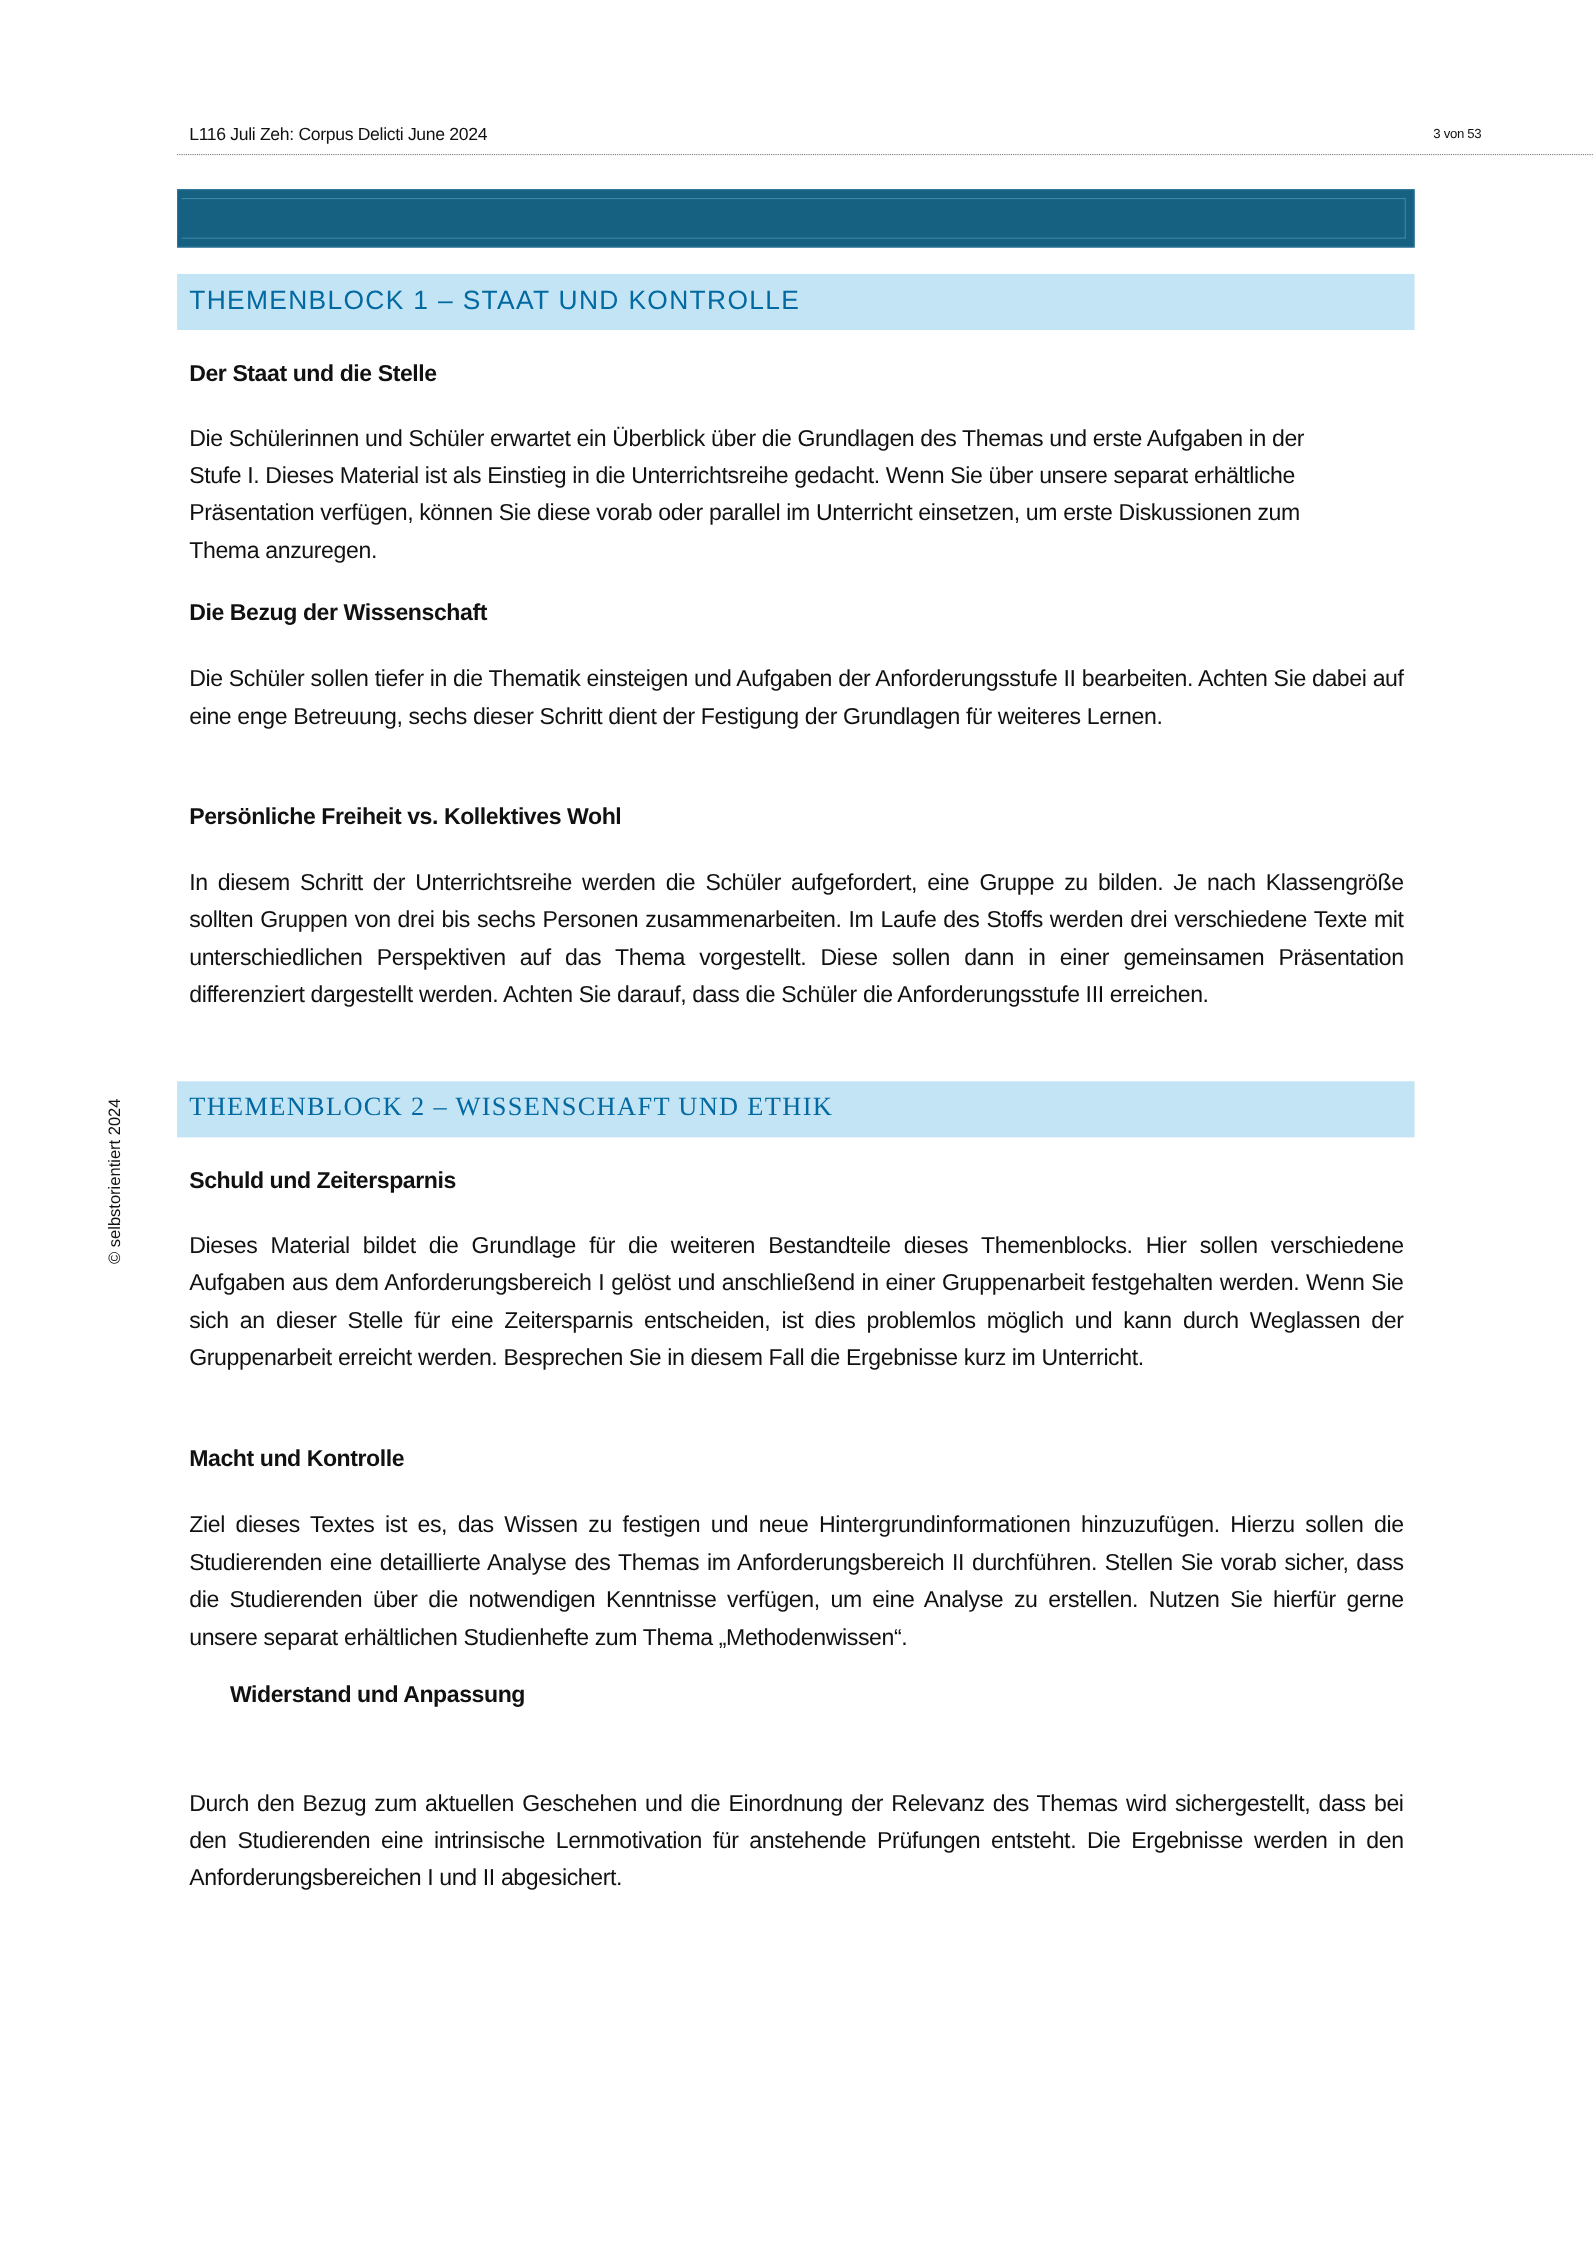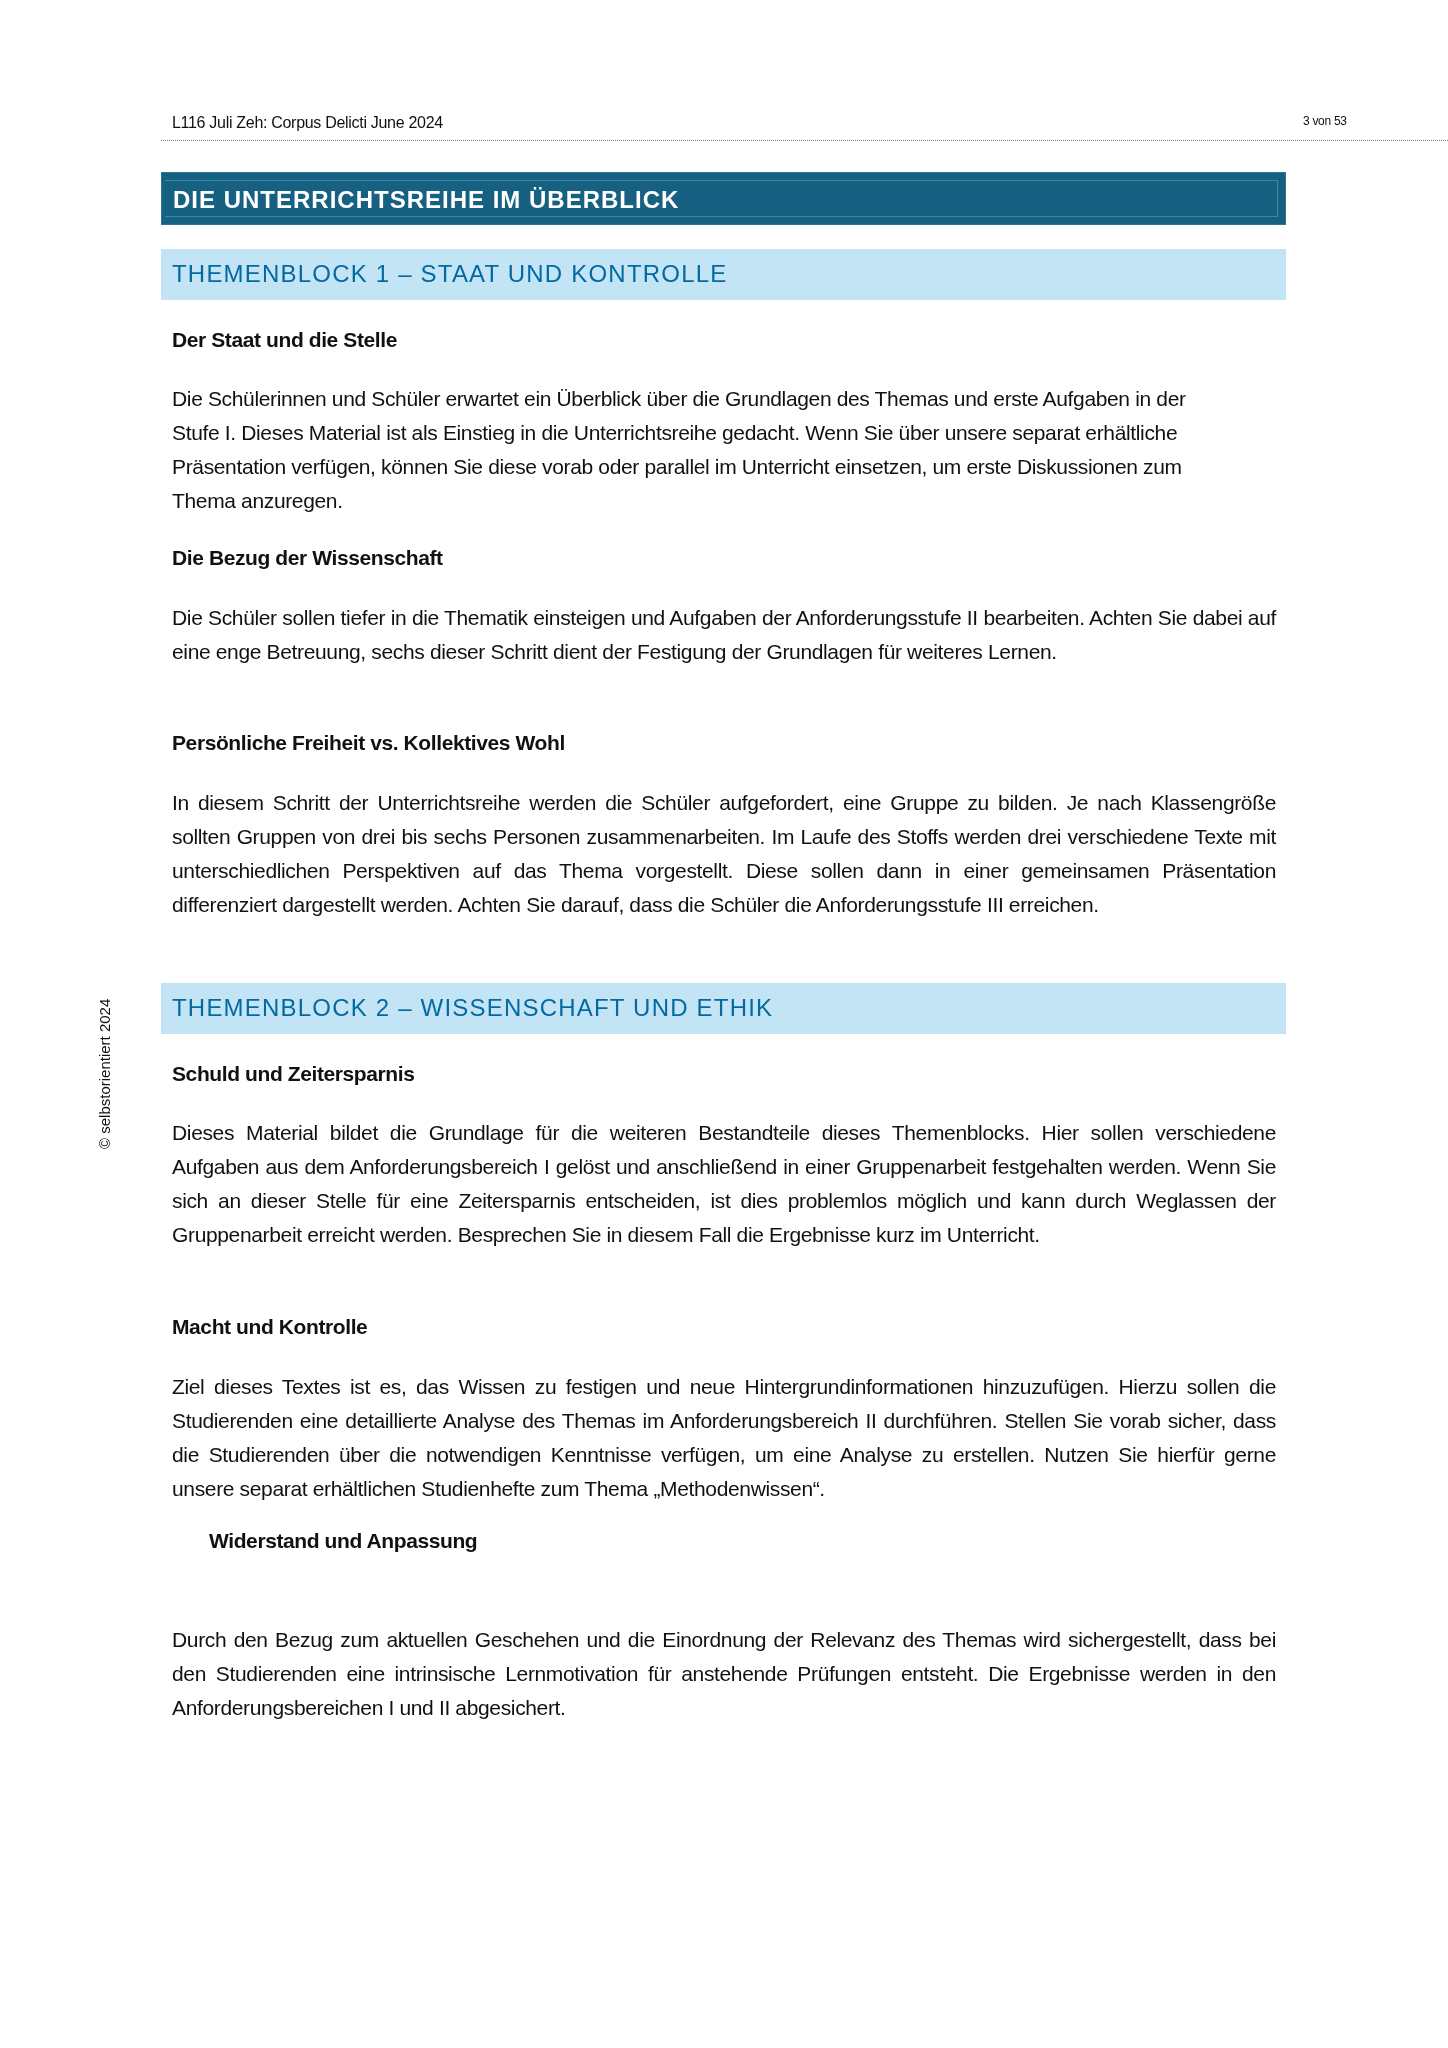--- a/index.html
+++ b/index.html
@@ -29,37 +29,36 @@
 <body>
 
 <div class="page-header">
   <span class="hdr-left">L116 Juli Zeh: Corpus Delicti June 2024</span>
   <span class="hdr-right">3 von 53</span>
 </div>
 <div class="hdr-rule"></div>
 
 <div class="banner">
   <div class="banner-inner"></div>
-  <span class="banner-title">DIE UNTERRICHTSREIHE IM ÜBERBLICK</span>
 </div>
 
 <div class="band" style="top:249px;">
   <span class="band-title">THEMENBLOCK 1 – STAAT UND KONTROLLE</span>
 </div>
 
 <div class="sub" style="top:328px;">Der Staat und die Stelle</div>
 <div class="para left" style="top:382px; width:1060px;">Die Schülerinnen und Schüler erwartet ein Überblick über die Grundlagen des Themas und erste Aufgaben in der Stufe I. Dieses Material ist als Einstieg in die Unterrichtsreihe gedacht. Wenn Sie über unsere separat erhältliche Präsentation verfügen, können Sie diese vorab oder parallel im Unterricht einsetzen, um erste Diskussionen zum Thema anzuregen.</div>
 
 <div class="sub" style="top:546px;">Die Bezug der Wissenschaft</div>
 <div class="para" style="top:601px;">Die Schüler sollen tiefer in die Thematik einsteigen und Aufgaben der Anforderungsstufe II bearbeiten. Achten Sie dabei auf eine enge Betreuung, sechs dieser Schritt dient der Festigung der Grundlagen für weiteres Lernen.</div>
 
 <div class="sub" style="top:731px;">Persönliche Freiheit vs. Kollektives Wohl</div>
 <div class="para" style="top:786px;">In diesem Schritt der Unterrichtsreihe werden die Schüler aufgefordert, eine Gruppe zu bilden. Je nach Klassengröße sollten Gruppen von drei bis sechs Personen zusammenarbeiten. Im Laufe des Stoffs werden drei verschiedene Texte mit unterschiedlichen Perspektiven auf das Thema vorgestellt. Diese sollen dann in einer gemeinsamen Präsentation differenziert dargestellt werden. Achten Sie darauf, dass die Schüler die Anforderungsstufe III erreichen.</div>
 
-<div class="band" style="top:983px;">
+<div class="band" style="top:983px;font-family:Liberation Serif, serif;">
   <span class="band-title">THEMENBLOCK 2 – WISSENSCHAFT UND ETHIK</span>
 </div>
 
 <div class="sub" style="top:1062px;">Schuld und Zeitersparnis</div>
 <div class="para" style="top:1116px;">Dieses Material bildet die Grundlage für die weiteren Bestandteile dieses Themenblocks. Hier sollen verschiedene Aufgaben aus dem Anforderungsbereich I gelöst und anschließend in einer Gruppenarbeit festgehalten werden. Wenn Sie sich an dieser Stelle für eine Zeitersparnis entscheiden, ist dies problemlos möglich und kann durch Weglassen der Gruppenarbeit erreicht werden. Besprechen Sie in diesem Fall die Ergebnisse kurz im Unterricht.</div>
 
 <div class="sub" style="top:1315px;">Macht und Kontrolle</div>
 <div class="para" style="top:1370px;">Ziel dieses Textes ist es, das Wissen zu festigen und neue Hintergrundinformationen hinzuzufügen. Hierzu sollen die Studierenden eine detaillierte Analyse des Themas im Anforderungsbereich II durchführen. Stellen Sie vorab sicher, dass die Studierenden über die notwendigen Kenntnisse verfügen, um eine Analyse zu erstellen. Nutzen Sie hierfür gerne unsere separat erhältlichen Studienhefte zum Thema „Methodenwissen“.</div>
 
 <div class="sub" style="top:1529px;margin-left:37px;">Widerstand und Anpassung</div>

